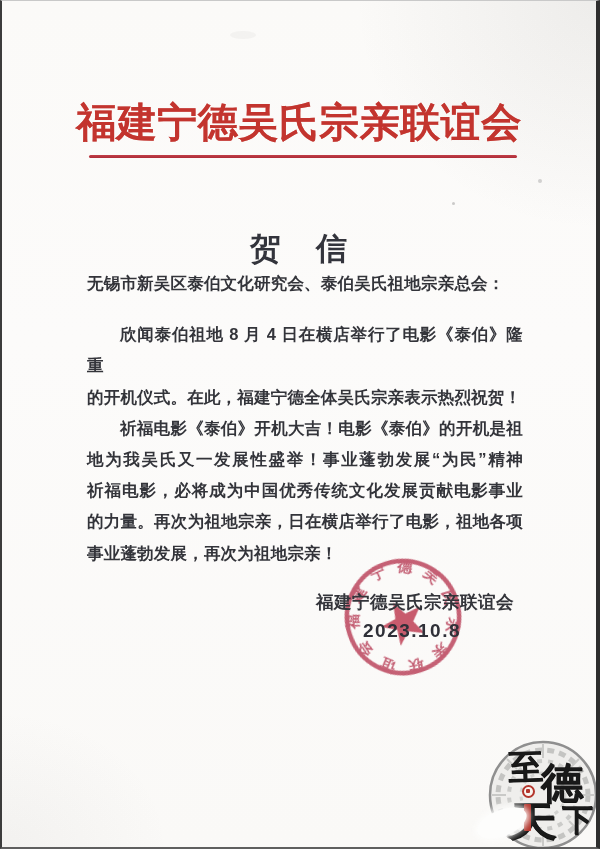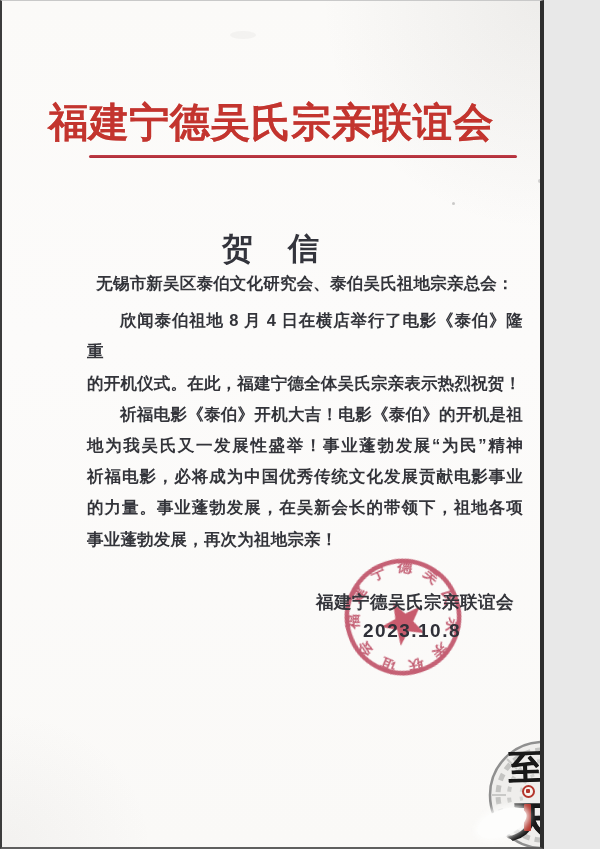--- a/index.html
+++ b/index.html
@@ -1,18 +1,18 @@
 <!DOCTYPE html>
 <html><head>
 <meta charset="utf-8">
 <style>
   html,body{margin:0;padding:0;background:#e8e8e8;}
   .photo{
     position:relative;
-    width:544px;height:849px;
+    width:600px;height:849px;
     box-sizing:border-box;
     background:
       radial-gradient(90% 60% at 100% 0%, rgba(120,118,116,0.10), rgba(0,0,0,0) 45%),
       radial-gradient(70% 40% at 0% 100%, rgba(120,118,116,0.06), rgba(0,0,0,0) 40%),
       linear-gradient(180deg, #fbfaf8 0%, #fcfbfa 40%, #faf9f7 100%);
     border-left:2px solid #3c3c3c;
     border-right:4px solid #2e2e2e;
     border-top:1px solid #c9c9c9;
     border-bottom:2px solid #5f5f5f;
     overflow:hidden;
@@ -39,21 +39,21 @@
     font-size:31px;font-weight:700;color:#33343c;
     word-spacing:0.78em;
     letter-spacing:1px;
   }
   .letter-body{
     position:absolute;left:85px;top:267px;width:436px;
     font-size:16.5px;font-weight:600;color:#33343a;
     line-height:31.2px;
     letter-spacing:0.2px;
   }
-  .salutation{margin-bottom:6px;white-space:nowrap;text-align:center;}
+  .salutation{margin-bottom:20px;white-space:nowrap;}
   .body-line{}
   .body-line.indent{text-indent:2em;}
   .body-line.fill{text-align:justify;text-align-last:justify;}
   .sig-org{
     position:absolute;left:314px;top:589px;
     font-size:17.5px;font-weight:600;color:#33343a;
     letter-spacing:0.5px;white-space:nowrap;z-index:5;
   }
   .sig-date{
     position:absolute;left:361px;top:619px;
@@ -124,21 +124,21 @@
   <div class="doc-title">贺 信</div>
 
   <div class="letter-body">
     <div class="salutation">无锡市新吴区泰伯文化研究会、泰伯吴氏祖地宗亲总会：</div>
     <div>
         <div class="body-line indent fill">欣闻泰伯祖地 8 月 4 日在横店举行了电影《泰伯》隆重</div>
         <div class="body-line">的开机仪式。在此，福建宁德全体吴氏宗亲表示热烈祝贺！</div>
         <div class="body-line indent fill">祈福电影《泰伯》开机大吉！电影《泰伯》的开机是祖</div>
         <div class="body-line fill">地为我吴氏又一发展性盛举！事业蓬勃发展“为民”精神</div>
         <div class="body-line fill">祈福电影，必将成为中国优秀传统文化发展贡献电影事业</div>
-        <div class="body-line fill">的力量。事业蓬勃发展，在吴新会长的带领下，祖地各项</div>
+        <div class="body-line fill">的力量。再次为祖地宗亲，日在横店举行了电影，祖地各项</div>
         <div class="body-line">事业蓬勃发展，再次为祖地宗亲！</div>
       </div>
   </div>
 
   <div class="stamp">
     <svg viewBox="0 0 152 152">
       <defs>
         <path id="sealRing" d="M 76 76 m -45,0 a 45,45 0 1,1 90,0 a 45,45 0 1,1 -90,0"></path>
       </defs>
       <circle cx="76" cy="76" r="56" fill="none" stroke="#c4556c" stroke-width="4.5"></circle>

